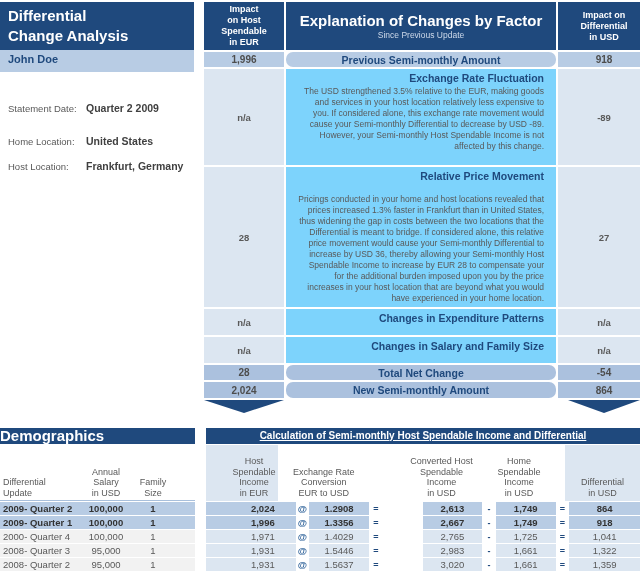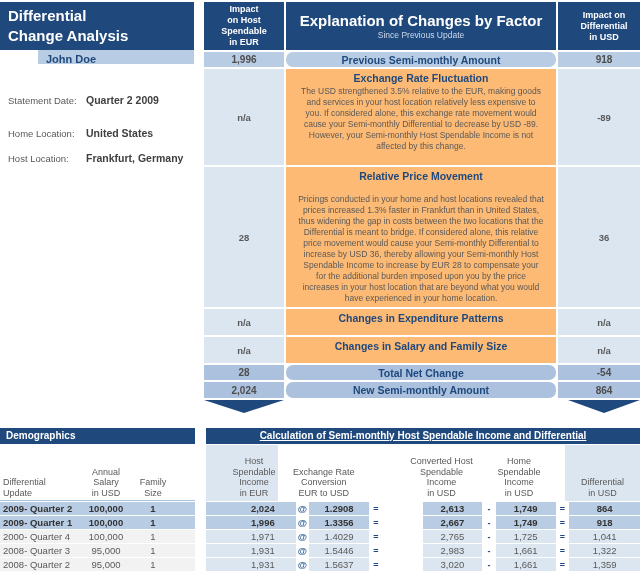--- a/index.html
+++ b/index.html
@@ -4,21 +4,21 @@
 <style>
   html,body{margin:0;padding:0;background:#fff;}
   .page{position:relative;width:640px;height:571px;background:#fff;overflow:hidden;
         font-family:"Liberation Sans","DejaVu Sans",sans-serif;-webkit-font-smoothing:antialiased;}
 
   
   .left-panel{position:absolute;left:0;top:2px;width:194px;}
   .lp-title{background:#1F497D;color:#fff;font-weight:bold;font-size:15px;line-height:20px;
             padding:4px 6px 4px 8px;height:40px;}
   .lp-name{background:#B8CCE4;color:#1F497D;font-weight:bold;font-size:11px;line-height:19px;
-           height:14px;padding-left:8px;margin-left:38px;}
+           height:22px;padding-left:8px;}
   .lp-fields{padding-left:8px;}
   .lp-field{display:flex;align-items:baseline;}
   .lp-field.f1{margin-top:30px;}
   .lp-field.f2{margin-top:21px;}
   .lp-field.f3{margin-top:13px;}
   .lp-label{width:78px;font-size:9.5px;color:#595959;}
   .lp-value{font-size:10.5px;font-weight:bold;color:#404040;}
 
   
   .exp{position:absolute;left:204px;top:2px;width:436px;}
@@ -35,37 +35,37 @@
   .exp-sub-title{font-size:8.5px;color:#CDD9EA;margin-top:1px;}
 
   .sum .cl,.sum .cr{font-size:10px;font-weight:bold;color:#4D4D4D;}
   .sum .cc{display:flex;align-items:center;justify-content:center;
            font-size:10.5px;font-weight:bold;color:#1F497D;border-radius:7px;}
   .sum.prev{height:15px;} .sum.prev>div{background:#B8CCE4;}
   .sum.tot{height:15px;}  .sum.tot>div{background:#ABC1DE;}
   .sum.new{height:16px;}  .sum.new>div{background:#ABC1DE;}
 
   .factor .cl,.factor .cr{background:#DCE6F1;font-size:9.5px;font-weight:bold;color:#595959;}
-  .factor .cc{background:#fdba74;text-align:center;padding:3px 12px;box-sizing:border-box;}
+  .factor .cc{background:#7dd3fc;text-align:right;padding:3px 12px;box-sizing:border-box;}
   .factor.f0{height:96px;} .factor.f1{height:140px;} .factor.f2{height:26px;} .factor.f3{height:26px;}
   .f-title{font-size:10.5px;font-weight:bold;color:#1F497D;}
   .f-body{font-size:8.5px;line-height:11px;color:#595959;margin-top:2px;}
   .factor.f1 .f-body{margin-top:12px;}
   .factor.f2 .f-body,.factor.f3 .f-body{margin-top:13px;}
 
   .arrows{position:relative;height:16px;margin-top:1px;}
   .arrow{position:absolute;top:0;height:13px;background:#1F497D;
          clip-path:polygon(0 0,100% 0,50% 100%);}
   .arrow.a-left{left:0;width:80px;}
   .arrow.a-right{right:0;width:72px;}
 
   
   .demo{position:absolute;left:0;top:428px;width:195px;}
-  .demo-bar{background:#1F497D;color:#fff;font-weight:bold;font-size:10px;line-height:16px;
-            height:16px;padding-left:6px;box-sizing:border-box;}
+  .demo-bar{background:#1F497D;color:#fff;font-weight:bold;font-size:15px;line-height:16px;
+            height:16px;padding-left:0;box-sizing:border-box;}
   .demo-head{display:flex;align-items:flex-end;height:54px;border-bottom:1px solid #A9C0DC;
              padding-bottom:2px;font-size:9px;line-height:10.5px;color:#595959;white-space:pre-line;}
   .dc1{width:80px;padding-left:3px;box-sizing:border-box;text-align:left;}
   .dc2{width:52px;text-align:center;}
   .dc3{width:42px;text-align:center;}
   .demo-row{display:flex;align-items:center;height:13px;margin-top:1px;background:#F2F2F2;
             font-size:9.5px;color:#595959;}
   .demo-row.hl{background:#B8CCE4;font-weight:bold;color:#333;}
 
   
@@ -143,21 +143,21 @@
       </div>
       <div class="cr">-89</div>
     </div>
 
     <div class="exp-row factor f1">
       <div class="cl">28</div>
       <div class="cc">
         <div class="f-title">Relative Price Movement</div>
         <div class="f-body">Pricings conducted in your home and host locations revealed that prices increased  1.3% faster in Frankfurt than in United States, thus widening the gap in costs between the two locations that the Differential is meant to bridge.  If considered alone, this relative price movement would cause your Semi-monthly Differential to increase by USD 36, thereby allowing your Semi-monthly Host Spendable Income to increase by EUR 28 to compensate your for the additional burden imposed upon you by the price increases in your host location that are beyond what you would have experienced in your home location.</div>
       </div>
-      <div class="cr">36</div>
+      <div class="cr">27</div>
     </div>
 
     <div class="exp-row factor f2">
       <div class="cl">n/a</div>
       <div class="cc">
         <div class="f-title">Changes in Expenditure Patterns</div>
         <div class="f-body">Not applicable - No change</div>
       </div>
       <div class="cr">n/a</div>
     </div>

